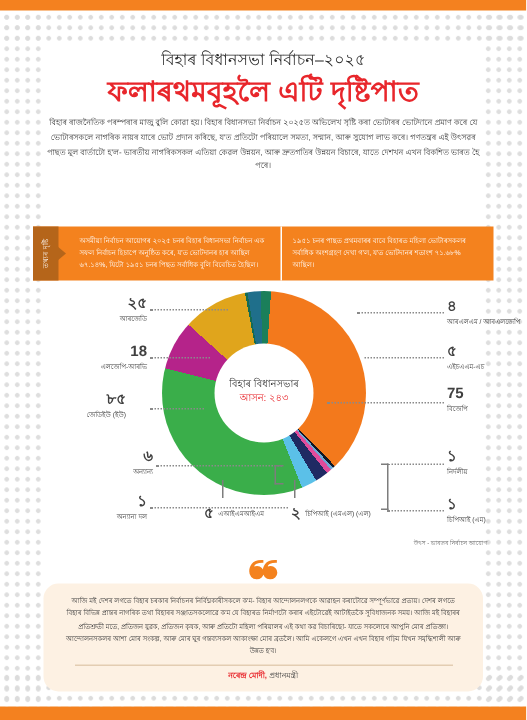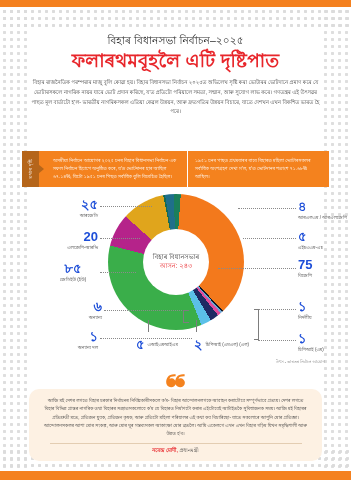--- a/index.html
+++ b/index.html
@@ -198,23 +198,23 @@
   .hole-l2 { font-size: 6.6px; color: #e8262b; line-height: 1.3; margin-top: 1px; }
 
   
   .lbl {
     position: absolute;
     font-size: 5px;
     color: #333;
     line-height: 1.2;
   }
   .lbl .num {
-    font-size: 13px;
+    font-size: 10px;
     font-weight: bold;
-    color: #1d4ed8;
+    color: #404040;
     display: block;
     line-height: 1;
   }
   .lbl .nm { display: block; margin-top: 1.5px; font-size: 4.5px; color: #3d3d3d; }
   .lbl.r { text-align: left; }
   .lbl.l { text-align: right; }
   .lbl.inline { display: flex; align-items: center; gap: 3px; }
   .lbl.inline .num { display: inline-block; }
   .lbl.inline .nm  { display: inline-block; margin-top: 0; }
 
@@ -355,24 +355,24 @@
     <div class="leader" style="left:100px; top:80px;  width:36px;"></div>
     <div class="leader" style="left:104px; top:118px; width:84px;"></div>
     <div class="leader" style="left:100px; top:146px; width:92px;"></div>
     <div class="bracket lft" style="left:183px; top:118px; width:6px; height:13px;"></div>
 
     <div class="lbl l" style="left:46px; top:6px; width:52px;">
       <span class="num">২৫</span>
       <span class="nm">আৰজেডি</span>
     </div>
     <div class="lbl l" style="left:36px; top:38px; width:62px;">
-      <span class="num">20</span>
+      <span class="num">18</span>
       <span class="nm">এলজেপি-আৰভি</span>
     </div>
-    <div class="lbl l" style="left:44px; top:70px; width:58px;text-align:center;">
+    <div class="lbl l" style="left:26px; top:70px; width:58px;">
       <span class="num">৮৫</span>
       <span class="nm">জেডিইউ (ইউ)</span>
     </div>
     <div class="lbl l" style="left:48px; top:108px; width:54px;">
       <span class="num">৬</span>
       <span class="nm">অন্যান্য</span>
     </div>
     <div class="lbl l" style="left:44px; top:138px; width:54px;">
       <span class="num">১</span>
       <span class="nm">অন্যান্য দল</span>

